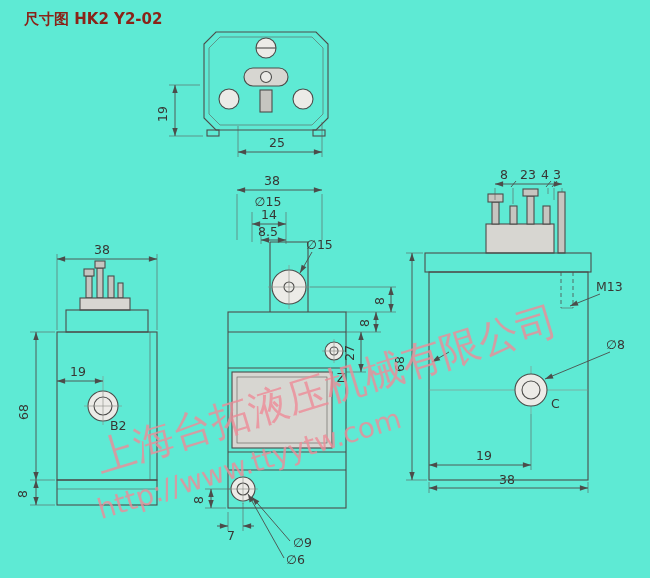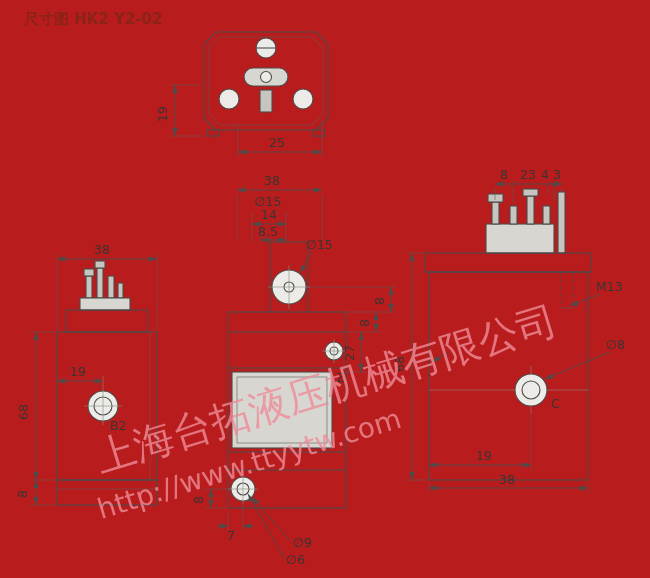--- a/index.html
+++ b/index.html
@@ -1,17 +1,17 @@
 <!DOCTYPE html>
 <html><head>
 <meta charset="utf-8">
 <style>
   html,body{margin:0;padding:0;}
   body{width:650px;height:578px;background:#f2f1ed;font-family:"DejaVu Sans",sans-serif;}
-  .frame{position:relative;width:650px;height:578px;background:#b91c1c;overflow:hidden;}
+  .frame{position:relative;width:650px;height:578px;background:#5eead4;overflow:hidden;}
   svg{display:block;}
   .ln{fill:none;stroke:#4c4c4a;stroke-width:1.1;}
   .thin{fill:none;stroke:#5c5c58;stroke-width:0.6;}
   .cl{fill:none;stroke:#8a8a84;stroke-width:0.6;}
   .dim{fill:none;stroke:#4c4c4a;stroke-width:0.9;}
   .dash{fill:none;stroke:#4c4c4a;stroke-width:0.8;stroke-dasharray:4 3;}
   .g1{fill:#d7d6d1;}
   .g2{fill:#c6c5c0;}
   .hole{fill:#ecebe7;}
   .dimtxt{font:12.5px "DejaVu Sans",sans-serif;fill:#383633;}

